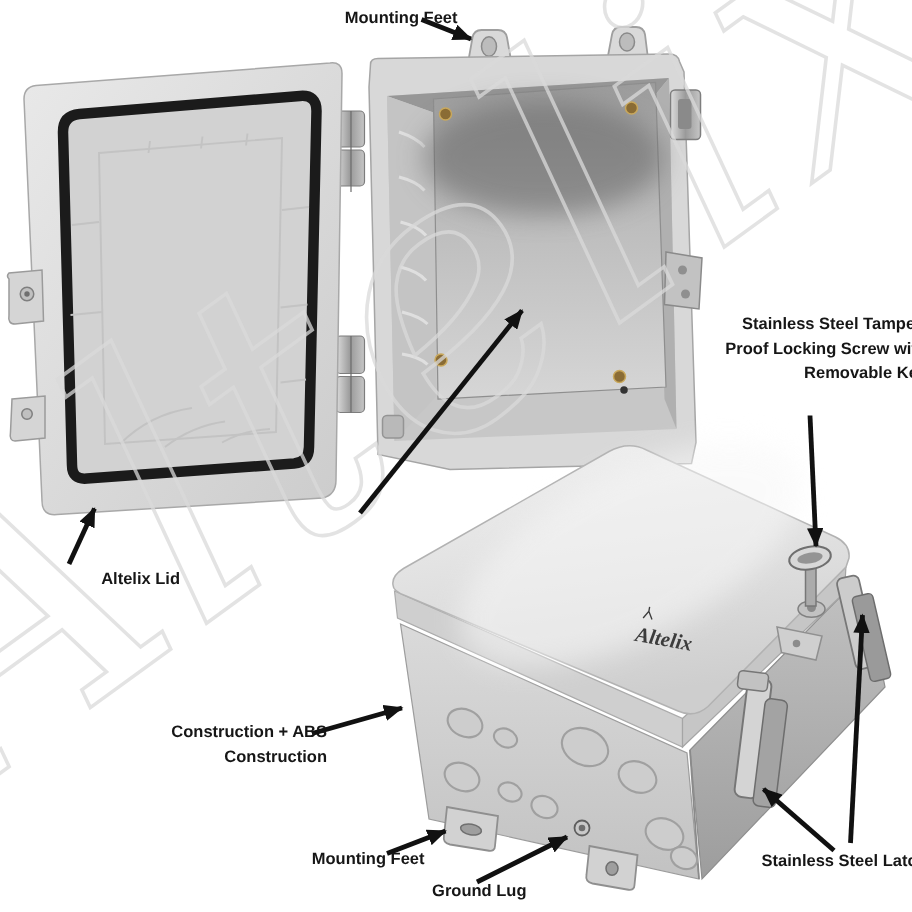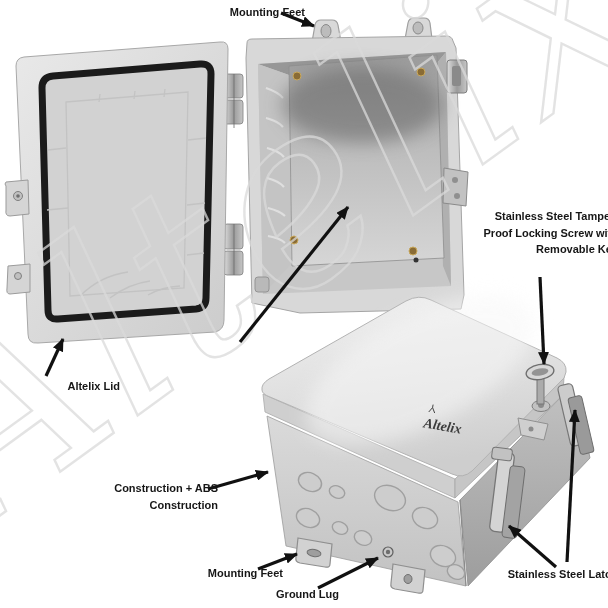--- a/index.html
+++ b/index.html
@@ -7,21 +7,21 @@
          font-family:"Liberation Sans",sans-serif;}
   .stage svg{position:absolute;left:0;top:0;}
   .label{position:absolute;font:700 11px/1.5 "Liberation Sans",sans-serif;color:#161616;
          text-align:right;}
   .lbl-feet-top   {left:165px;top:4px;  width:140px;}
   .lbl-screw      {left:472px;top:208px;width:146px;}
   .lbl-plate      {left:134px;top:343px;width:140px;}
   .lbl-gasket     {left:10px; top:378px;width:110px;}
   .lbl-constr     {left:72px; top:480px;width:146px;}
   .lbl-feet-bot   {left:143px;top:565px;width:140px;}
-  .lbl-lug        {left:199px;top:586px;width:140px;}
+  .lbl-lug        {left:211px;top:586px;width:140px;}
   .lbl-latches    {left:490px;top:566px;width:140px;}
 </style>
 </head>
 <body>
 
 <div class="stage">
 
 <svg width="608" height="608" viewBox="0 0 608 608">
   <defs>
     <linearGradient id="gLidFace" x1="0" y1="0" x2="1" y2="1">

